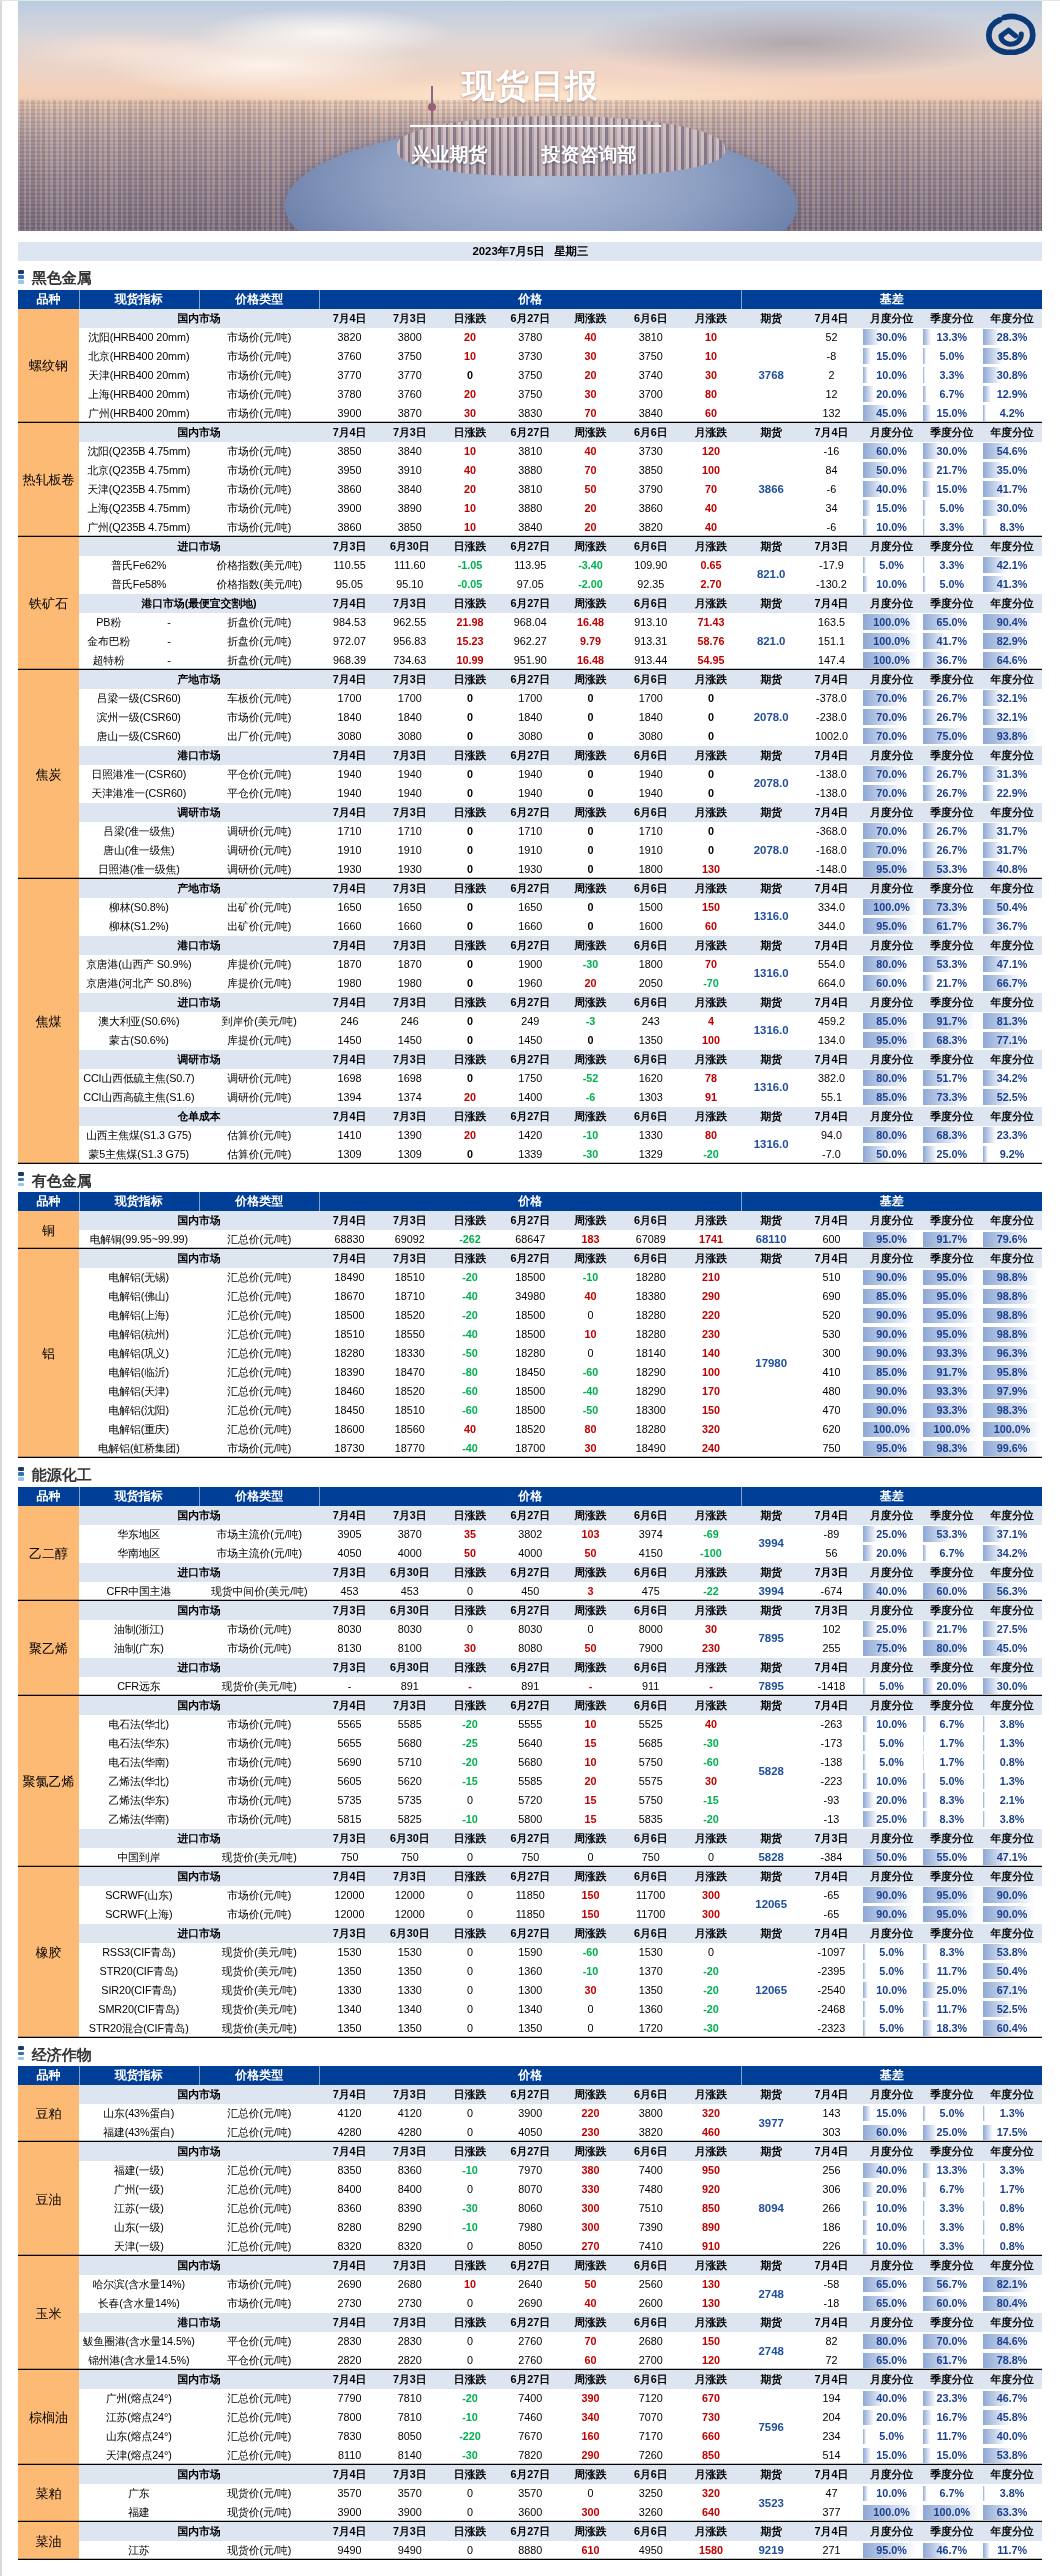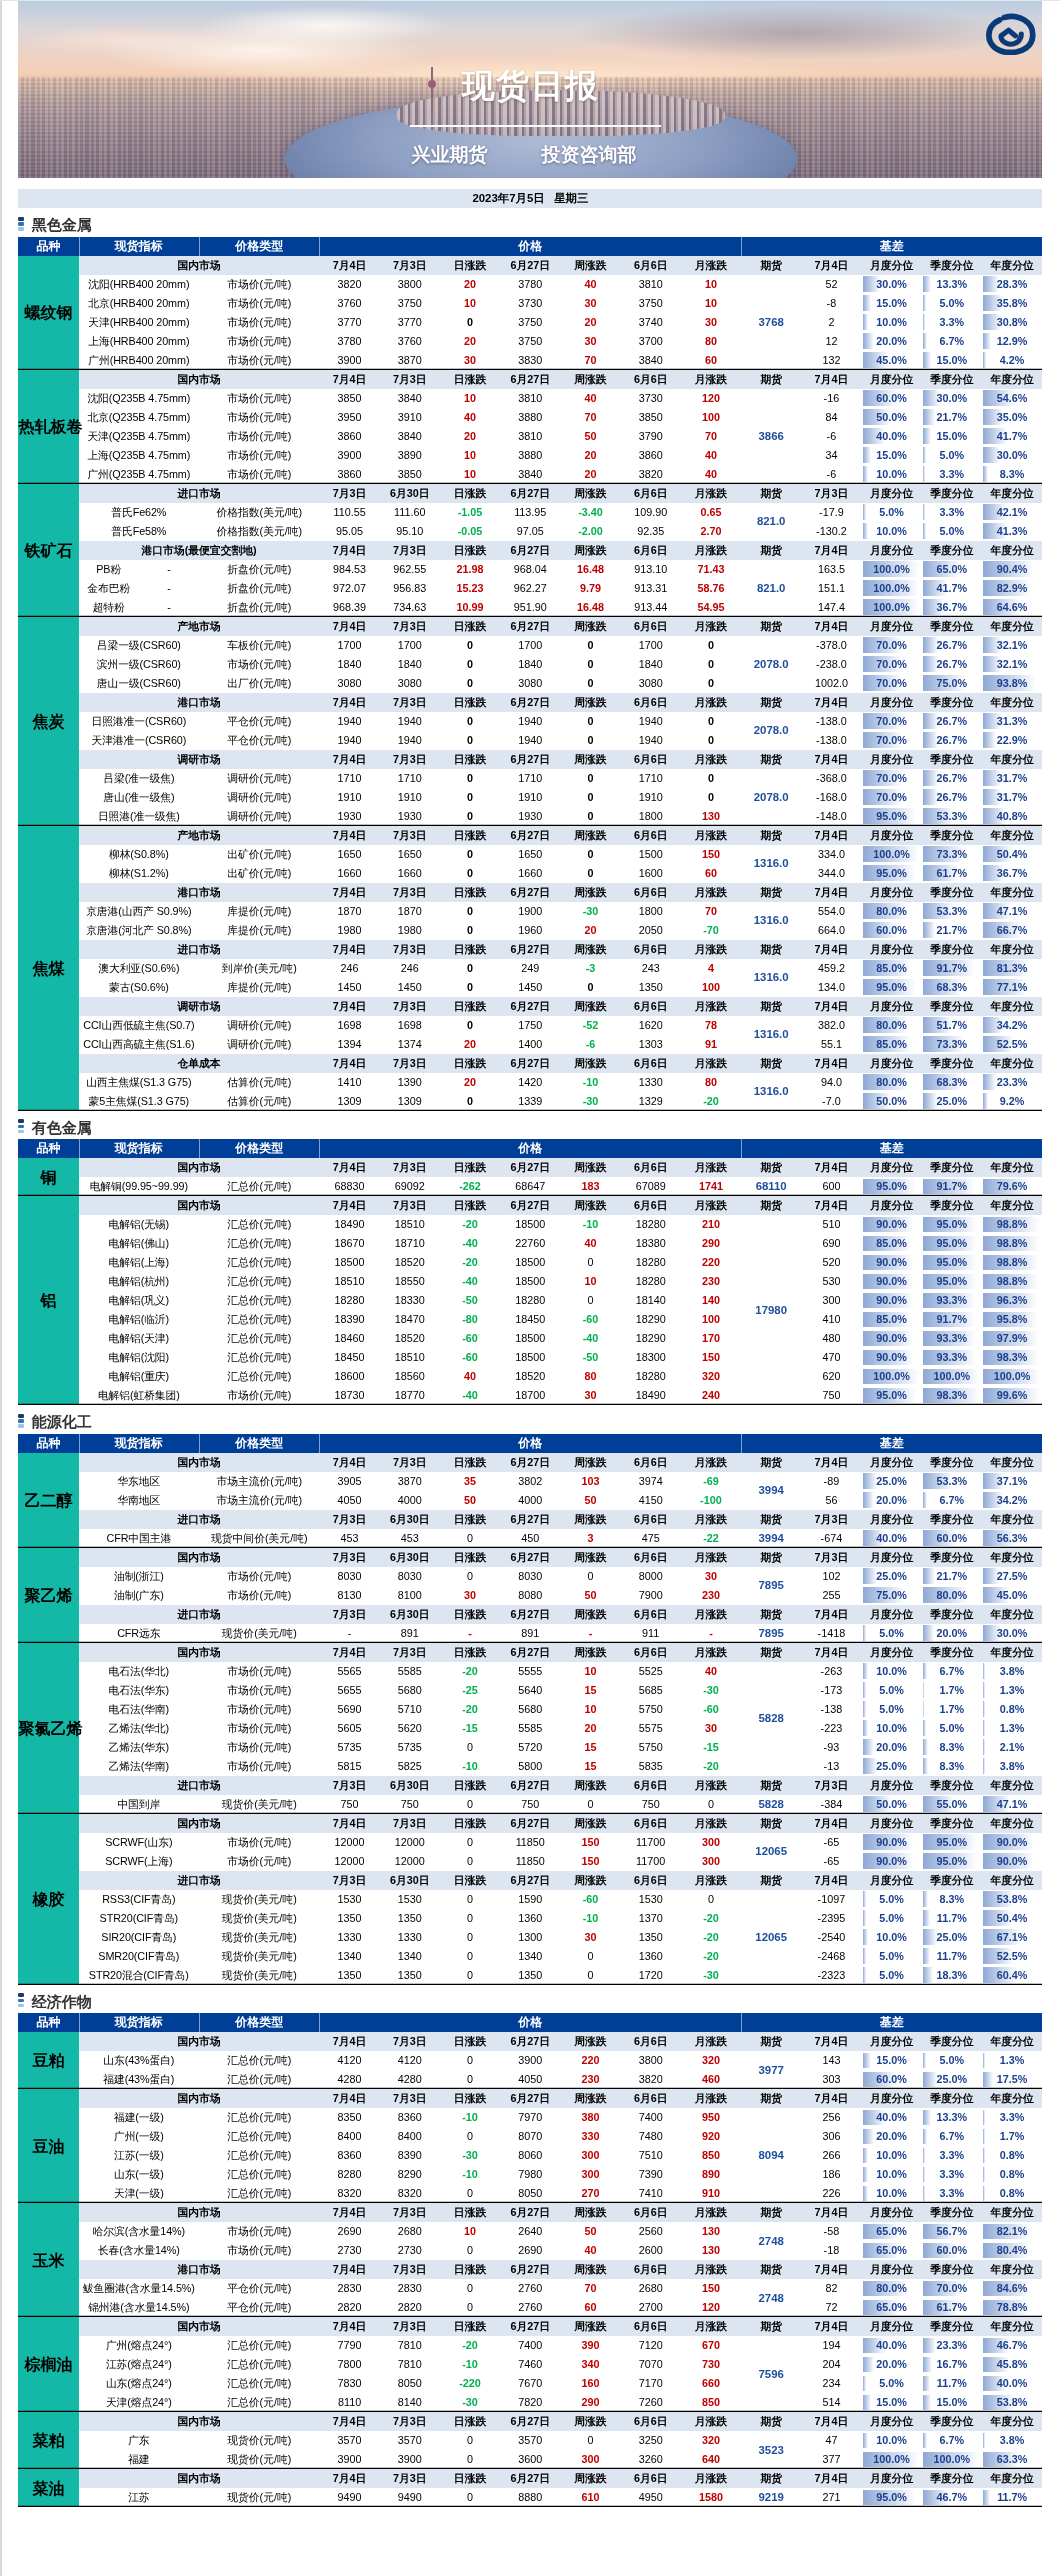--- a/index.html
+++ b/index.html
@@ -5,21 +5,21 @@
   * { box-sizing: border-box; }
   html, body { margin: 0; padding: 0; background: #ffffff; }
   body { font-family: "Liberation Sans", "DejaVu Sans", sans-serif; color: #000; }
   .page { position: relative; width: 1061px; height: 2576px; overflow: hidden; background: #fff; }
   .rule-left { position: absolute; left: 0; top: 0; width: 1.9px; height: 100%; background: #d9d9d9; }
   .rule-top { position: absolute; left: 0; top: 0; width: 100%; height: 1.3px; background: #e4e4e4; }
   .content { position: absolute; left: 18.4px; top: 1.3px; width: 1024px; }
 
   
   .banner {
-    position: relative; height: 177px; overflow: hidden;
+    position: relative; height: 230px; overflow: hidden;
     background:
       radial-gradient(ellipse 22% 20% at 24% 28%, rgba(255,244,236,.95), rgba(255,230,215,0) 72%),
       radial-gradient(ellipse 18% 16% at 30% 14%, rgba(255,250,246,.9), rgba(255,255,255,0) 70%),
       radial-gradient(ellipse 14% 12% at 10% 22%, rgba(250,226,214,.85), rgba(255,255,255,0) 70%),
       radial-gradient(ellipse 30% 22% at 76% 18%, rgba(140,128,140,.55), rgba(140,128,140,0) 72%),
       radial-gradient(ellipse 18% 14% at 62% 30%, rgba(246,214,200,.8), rgba(246,214,200,0) 70%),
       radial-gradient(ellipse 45% 14% at 50% 42%, rgba(255,232,208,.95), rgba(255,232,208,0) 75%),
       linear-gradient(to bottom, #b9cce1 0%, #dcd6d8 16%, #efd3c3 32%, #f4cfb6 41%, #cdb6ae 49%, #a99ba6 60%, #8f8594 78%, #787083 100%);
   }
   .city {
@@ -73,21 +73,21 @@
   
   .grid { width: 1024px; table-layout: fixed; border-collapse: collapse; border-spacing: 0; }
   .grid col { width: 60px; }
   .grid th, .grid td {
     height: 19px; padding: 0; text-align: center; vertical-align: middle; white-space: nowrap;
     font-size: 10.8px; line-height: 19px; overflow: visible;
   }
   .grid th { background: var(--header-bg); color: #fff; font-weight: bold; font-size: 12px; }
   .grid th + th { box-shadow: inset 0.6px 0 0 rgba(255,255,255,.85); }
   .grid tr.sub td:not(.vcell) { background: var(--subheader-bg); font-weight: bold; }
-  .grid td.vcell { background: #14b8a6; font-size: 16px; font-weight: bold; }
+  .grid td.vcell { background: #fdba74; font-size: 13px; font-weight: normal; }
   .grid td.name { letter-spacing: -0.1px; }
   .grid td.chg.up { color: var(--up); font-weight: bold; }
   .grid td.chg.down { color: var(--down); font-weight: bold; }
   .grid td.chg.dash { color: var(--up); font-weight: bold; }
   .grid.zero-bold td.chg.zero { font-weight: bold; }
   .grid td.fut { color: var(--futures); font-weight: bold; font-size: 11.4px; }
   .grid td.pct { position: relative; }
   .grid td.pct .bar {
     position: absolute; left: 1.3px; top: 1.9px; bottom: 1.9px; min-width: 1.3px;
     background: linear-gradient(to right, var(--bar-start), #ffffff);
@@ -976,21 +976,21 @@
                 <td class="pct"><span class="bar" style="width: calc(90% - 3.4px);"></span><span class="pv">90.0%</span></td>
                 <td class="pct"><span class="bar" style="width: calc(95% - 3.6px);"></span><span class="pv">95.0%</span></td>
                 <td class="pct"><span class="bar" style="width: calc(98.8% - 3.8px);"></span><span class="pv">98.8%</span></td>
               </tr>
               <tr class="row">
                 <td class="name" colspan="2">电解铝(佛山)</td>
                 <td class="ptype" colspan="2">汇总价(元/吨)</td>
                 <td class="num">18670</td>
                 <td class="num">18710</td>
                 <td class="chg down">-40</td>
-                <td class="num">22760</td>
+                <td class="num">34980</td>
                 <td class="chg up">40</td>
                 <td class="num">18380</td>
                 <td class="chg up">290</td>
                 <td class="num">690</td>
                 <td class="pct"><span class="bar" style="width: calc(85% - 3.2px);"></span><span class="pv">85.0%</span></td>
                 <td class="pct"><span class="bar" style="width: calc(95% - 3.6px);"></span><span class="pv">95.0%</span></td>
                 <td class="pct"><span class="bar" style="width: calc(98.8% - 3.8px);"></span><span class="pv">98.8%</span></td>
               </tr>
               <tr class="row">
                 <td class="name" colspan="2">电解铝(上海)</td>

